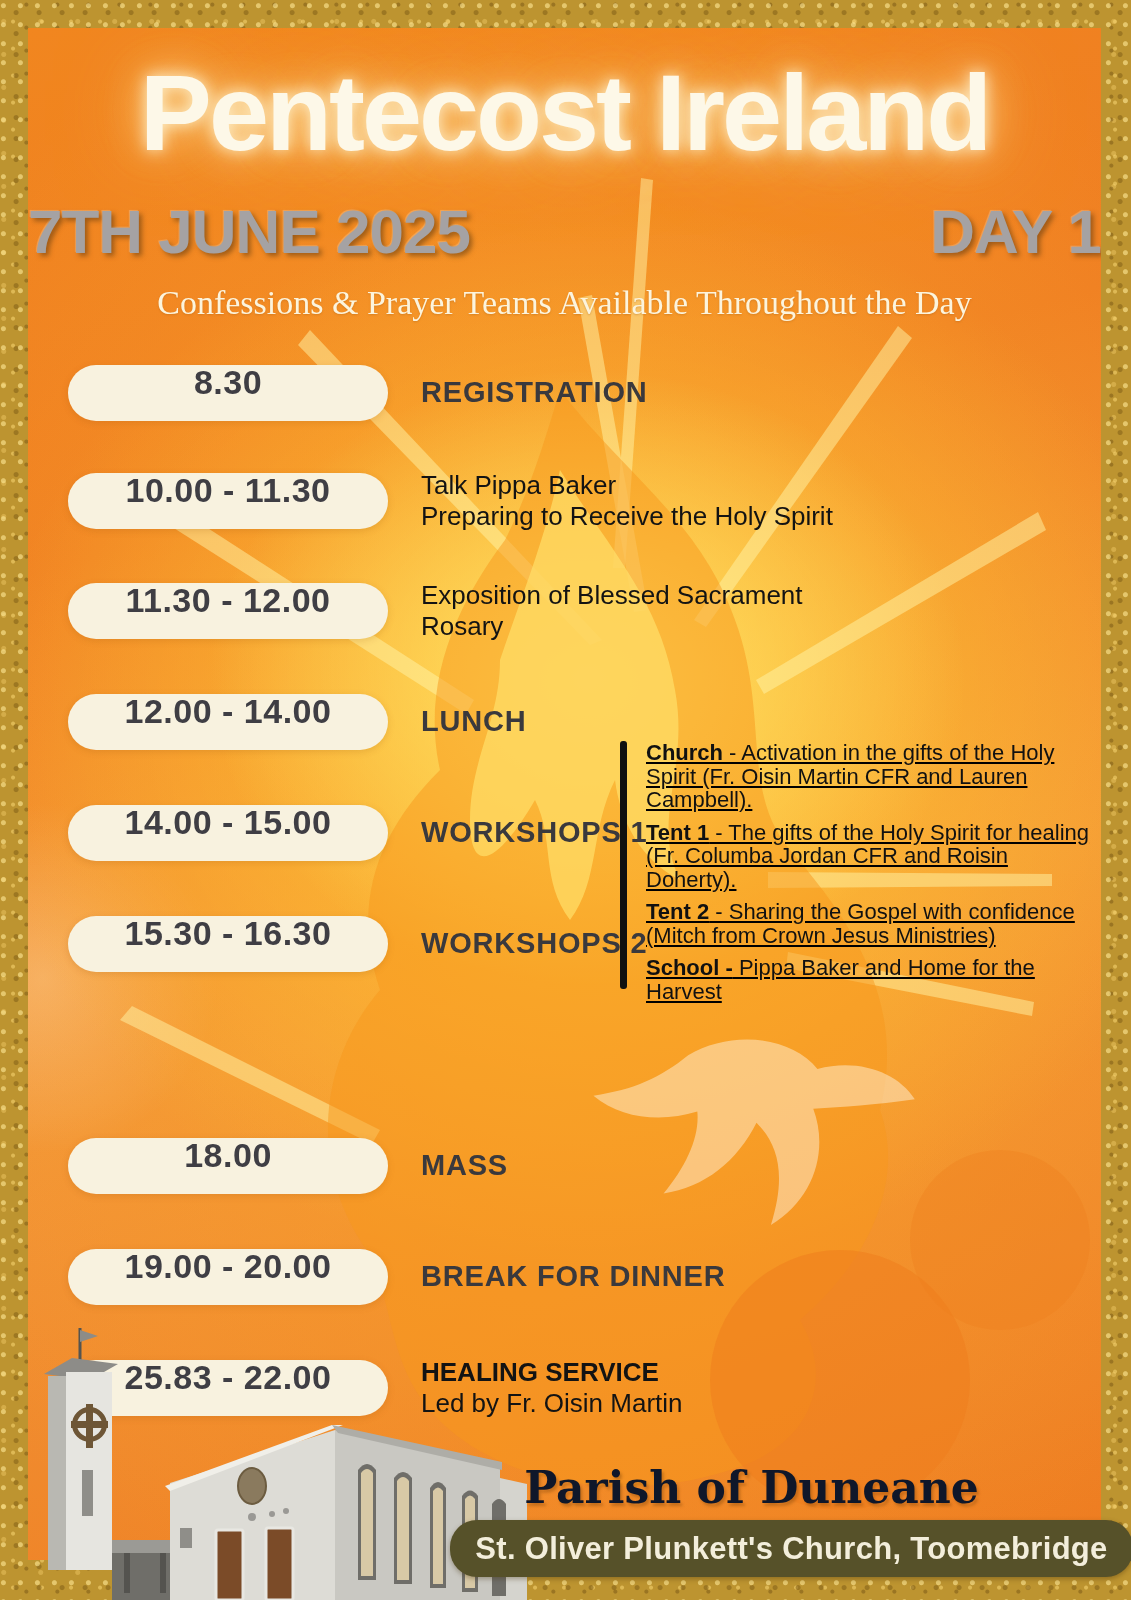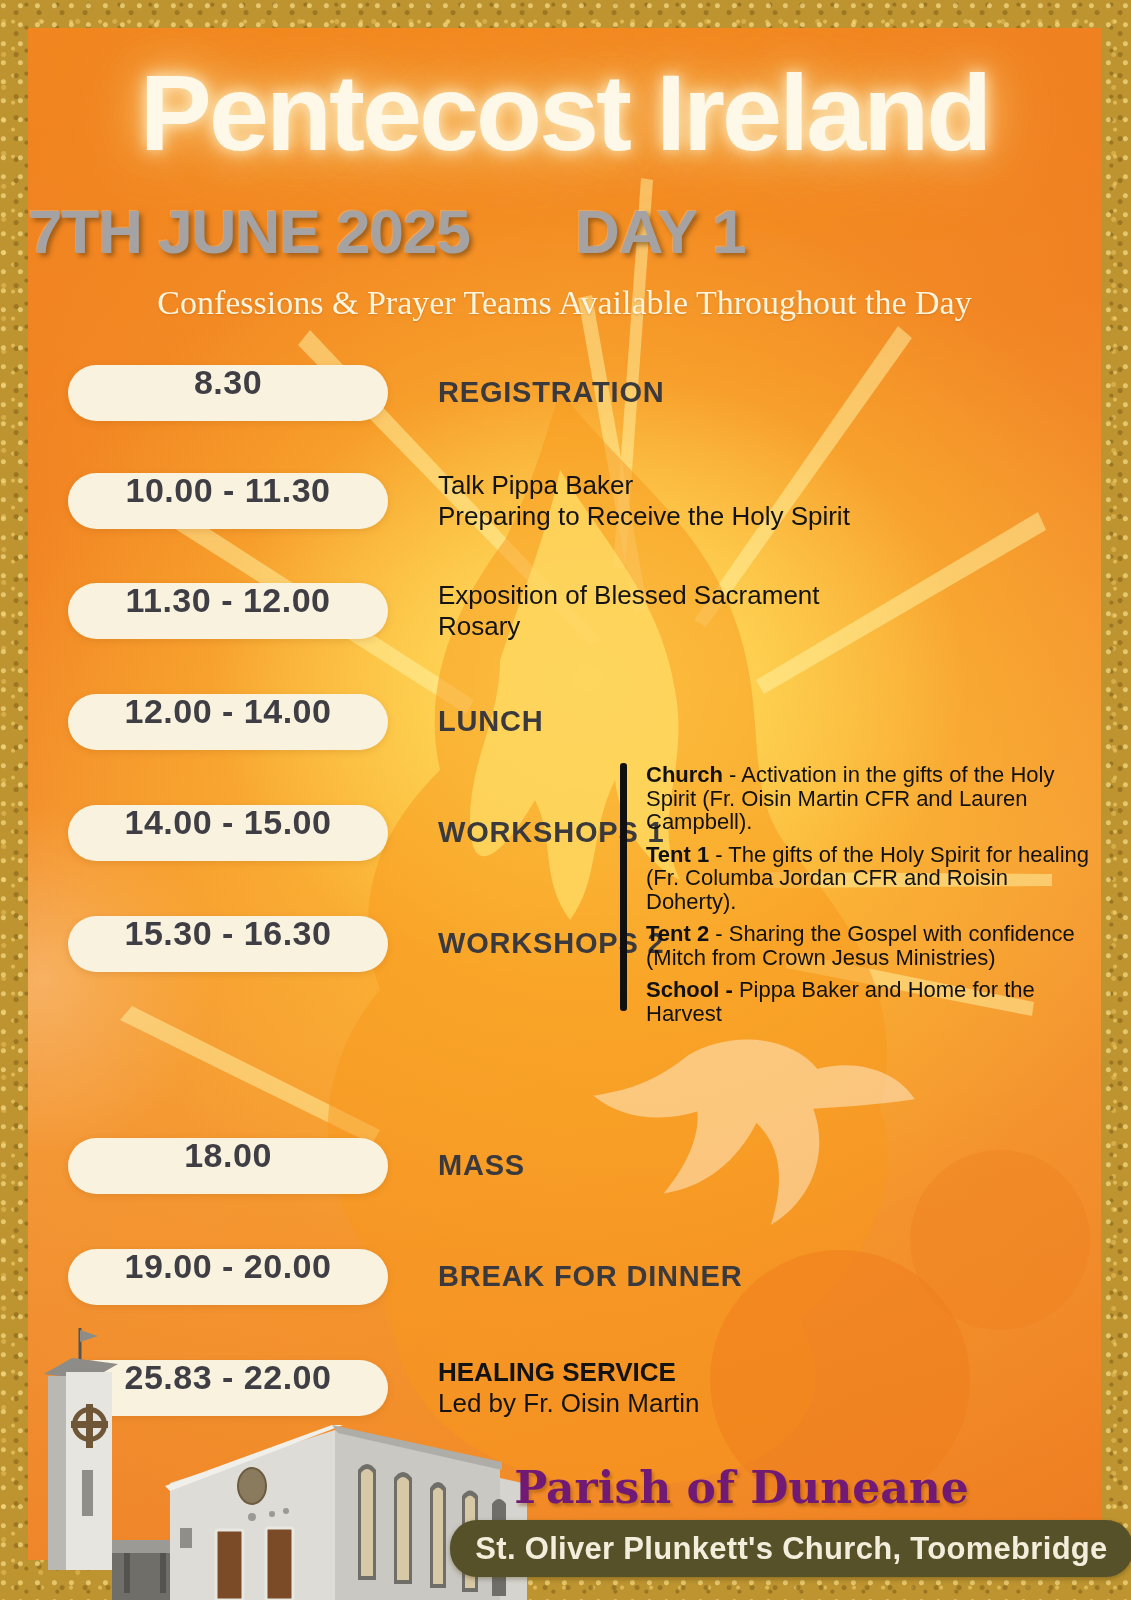--- a/index.html
+++ b/index.html
@@ -25,52 +25,52 @@
       linear-gradient(165deg,#f1861f 0%,#ef7d22 30%,#f29538 60%,#ee7c20 100%);
   }
   .deco{position:absolute;left:0;top:0;width:1073px;height:1532px;}
   
   .title{
     position:absolute;top:28px;left:0;width:100%;text-align:center;
     font-weight:700;font-size:108px;letter-spacing:-3px;line-height:1.05;
     color:#fdf8e8;
     text-shadow:0 0 16px rgba(255,248,215,.95),0 0 42px rgba(255,235,170,.85),0 0 85px rgba(255,210,120,.65);
   }
-  .dateline{position:absolute;top:168px;left:0;width:100%;display:flex;justify-content:flex-start;gap:105px;}
+  .dateline{position:absolute;top:168px;left:0;width:100%;display:flex;justify-content:space-between;gap:105px;}
   .dateline span{
     font-weight:700;font-size:62px;letter-spacing:-1px;color:#a5a2a3;
     text-shadow:3px 3px 5px rgba(90,55,15,.55), -1px -1px 1px rgba(255,255,255,.25);
   }
   .subtitle{
     position:absolute;top:256px;left:0;width:100%;text-align:center;
     font-family:"Liberation Serif",serif;font-size:34px;color:#fcf4dd;
     text-shadow:0 1px 2px rgba(160,90,20,.35);
   }
   
   .row{position:absolute;left:40px;display:flex;align-items:center;height:56px;}
   .pill{
     flex:0 0 320px;width:320px;height:56px;background:#f8f2df;border-radius:28px;
     display:flex;align-items:flex-start;justify-content:center;
     box-shadow:0 2px 7px rgba(150,80,10,.18);
   }
   .pill span{font-weight:700;font-size:34px;line-height:1;color:#3f3e44;letter-spacing:.5px;}
-  .desc{margin-left:50px;}
+  .desc{margin-left:33px;}
   .desc-big{font-weight:700;font-size:29px;line-height:1.1;color:#3a393d;letter-spacing:.8px;white-space:pre;}
   .desc-title{font-weight:700;font-size:26px;line-height:31px;color:#131313;white-space:pre;}
   .desc-line{font-weight:400;font-size:26px;line-height:31px;color:#131313;white-space:pre;}
   
-  .ws{position:absolute;left:592px;top:735px;display:flex;}
+  .ws{position:absolute;left:592px;top:713px;display:flex;text-decoration:underline;}
   .ws-divider{flex:0 0 7px;width:7px;height:248px;background:#101010;border-radius:3px;}
   .ws-texts{margin-left:19px;width:447px;display:flex;flex-direction:column;gap:9px;}
   .ws-item{font-size:22px;line-height:23.5px;color:#111;}
   .ws-item b{font-weight:700;}
   
   .parish{
-    position:absolute;left:400px;top:1462px;width:683px;text-align:center;z-index:4;
-    font-family:"DejaVu Serif",serif;font-weight:700;font-size:44px;color:#701a75;
+    position:absolute;left:410px;top:1462px;width:683px;text-align:center;z-index:4;
+    font-family:"DejaVu Serif",serif;font-weight:700;font-size:44px;color:#0f172a;
     text-shadow:2px 3px 3px rgba(130,70,10,.4);
   }
   .badge{
     position:absolute;left:410px;top:1520px;width:683px;height:57px;background:#565129;
     border-radius:27px;display:flex;align-items:center;justify-content:center;z-index:4;
     box-shadow:0 2px 5px rgba(60,40,5,.35);
     margin-left:40px;
   }
   .badge span{font-weight:700;font-size:31px;color:#f3eedb;letter-spacing:.3px;}
   .church{position:absolute;left:20px;bottom:0;width:508px;height:282px;z-index:3;}

